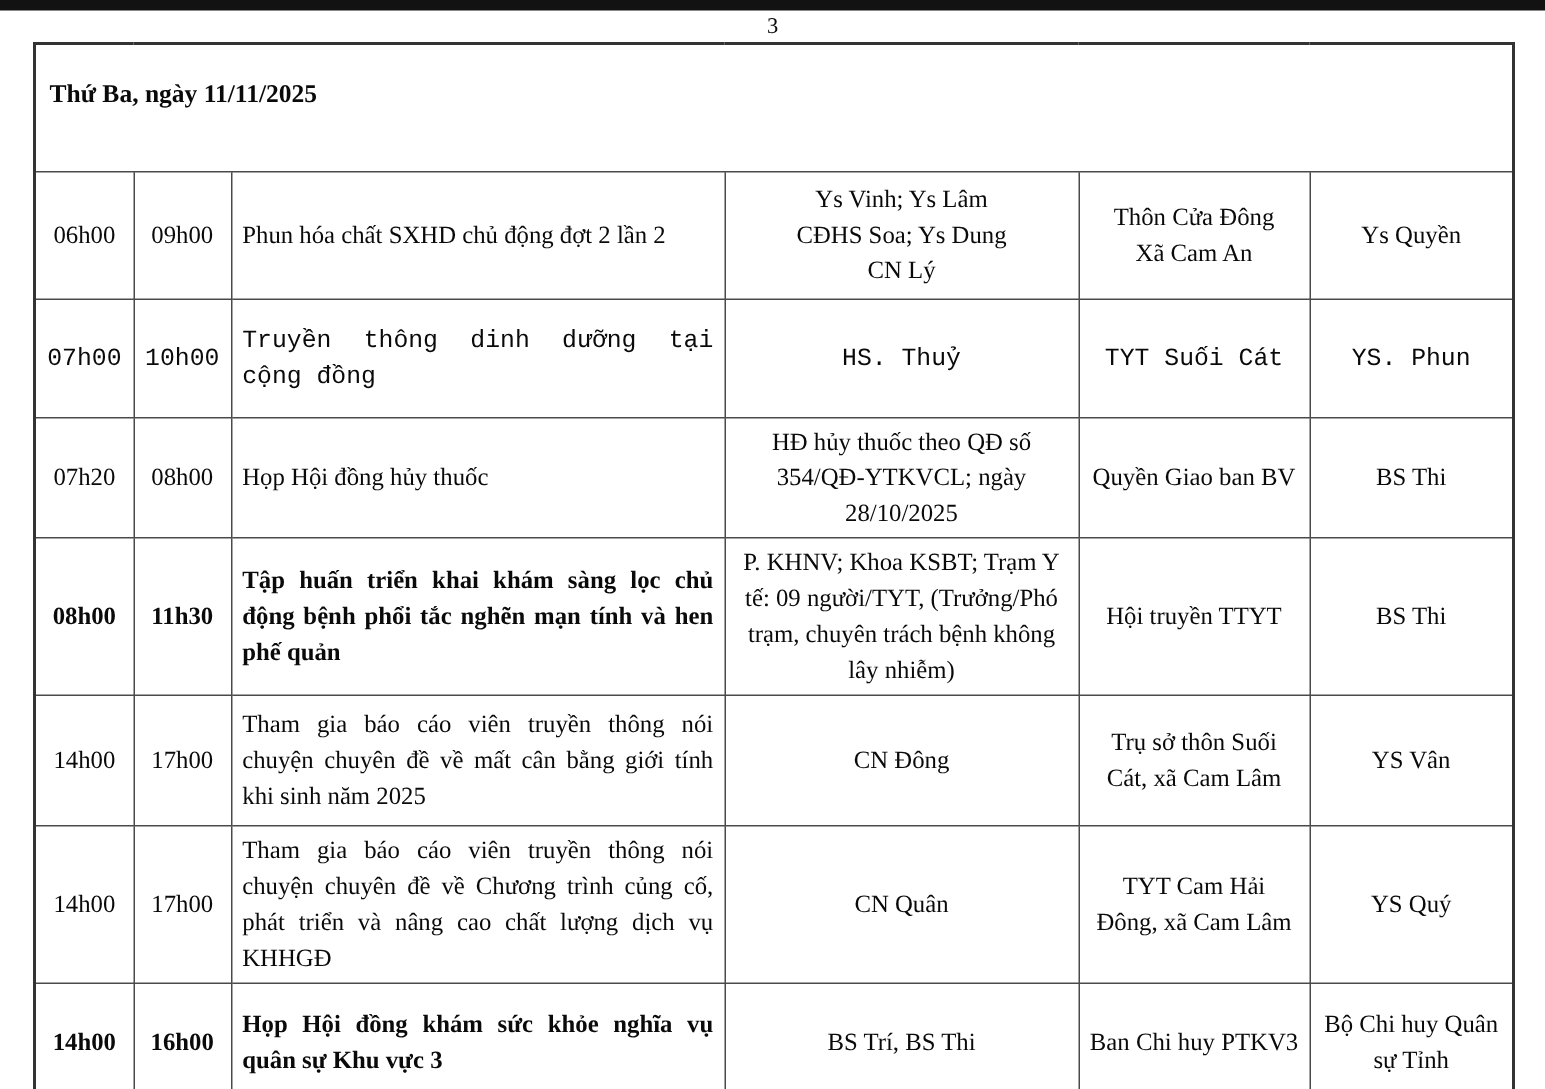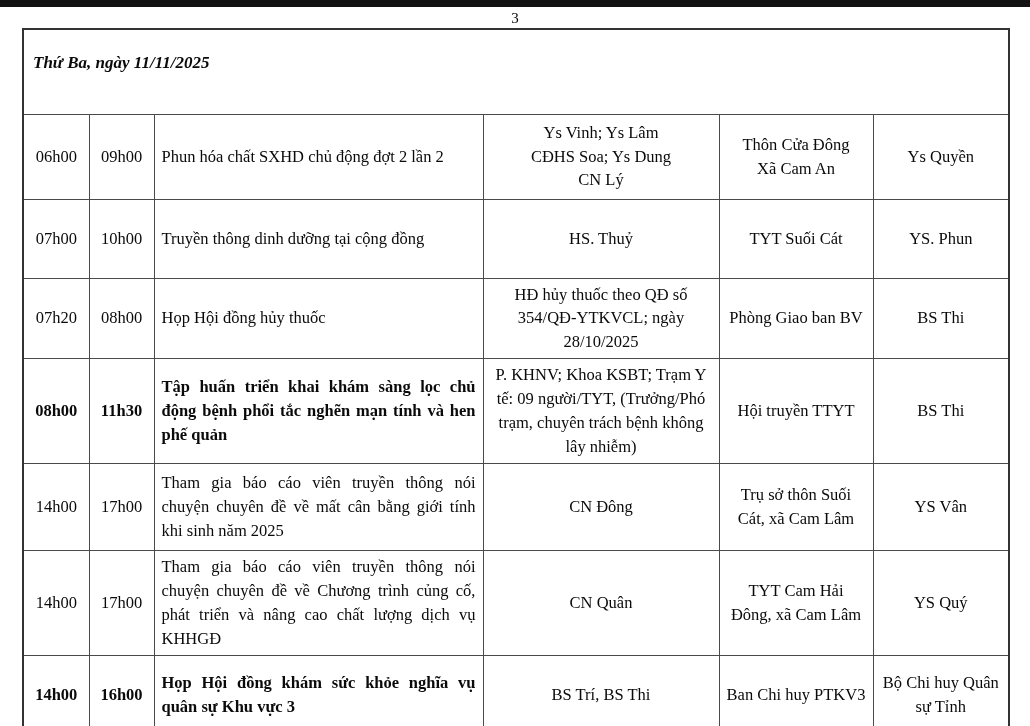--- a/index.html
+++ b/index.html
@@ -44,24 +44,23 @@
     line-height: 1.45;
     padding: 4px 7px;
   }
   table.schedule { border: 2px solid #333333; }
   tr.header-row { height: 85px; }
   tr.header-row td {
     font-weight: bold;
     font-size: 17px;
     text-align: left;
     padding: 0 0 16px 9px;
-    font-style: italic;
   }
   tbody.rows tr:nth-child(1) { height: 85px; }
-  tbody.rows tr:nth-child(2) { height: 79px; }
+  tbody.rows tr:nth-child(2) { height: 79px; font-family: Liberation Mono, monospace; }
   tbody.rows tr:nth-child(3) { height: 76px; }
   tbody.rows tr:nth-child(4) { height: 105px; }
   tbody.rows tr:nth-child(5) { height: 87px; }
   tbody.rows tr:nth-child(6) { height: 87px; }
   tbody.rows tr:nth-child(7) { height: 80px; }
   td.c-center {
     text-align: center;
     white-space: pre-line;
   }
   td.c-activity {
@@ -114,21 +113,21 @@
     <td class="c-activity">Truyền thông dinh dưỡng tại cộng đồng</td>
     <td class="c-center">HS. Thuỷ</td>
     <td class="c-center">TYT Suối Cát</td>
     <td class="c-center">YS. Phun</td>
   </tr>
       <tr>
     <td class="c-center c-start">07h20</td>
     <td class="c-center c-end">08h00</td>
     <td class="c-activity">Họp Hội đồng hủy thuốc</td>
     <td class="c-center">HĐ hủy thuốc theo QĐ số 354/QĐ-YTKVCL; ngày 28/10/2025</td>
-    <td class="c-center">Phòng Giao ban BV</td>
+    <td class="c-center">Quyền Giao ban BV</td>
     <td class="c-center">BS Thi</td>
   </tr>
       <tr class="bold-row">
     <td class="c-center c-start">08h00</td>
     <td class="c-center c-end">11h30</td>
     <td class="c-activity">Tập huấn triển khai khám sàng lọc chủ động bệnh phổi tắc nghẽn mạn tính và hen phế quản</td>
     <td class="c-center">P. KHNV; Khoa KSBT; Trạm Y tế: 09 người/TYT, (Trưởng/Phó trạm, chuyên trách bệnh không lây nhiễm)</td>
     <td class="c-center">Hội truyền TTYT</td>
     <td class="c-center">BS Thi</td>
   </tr>

